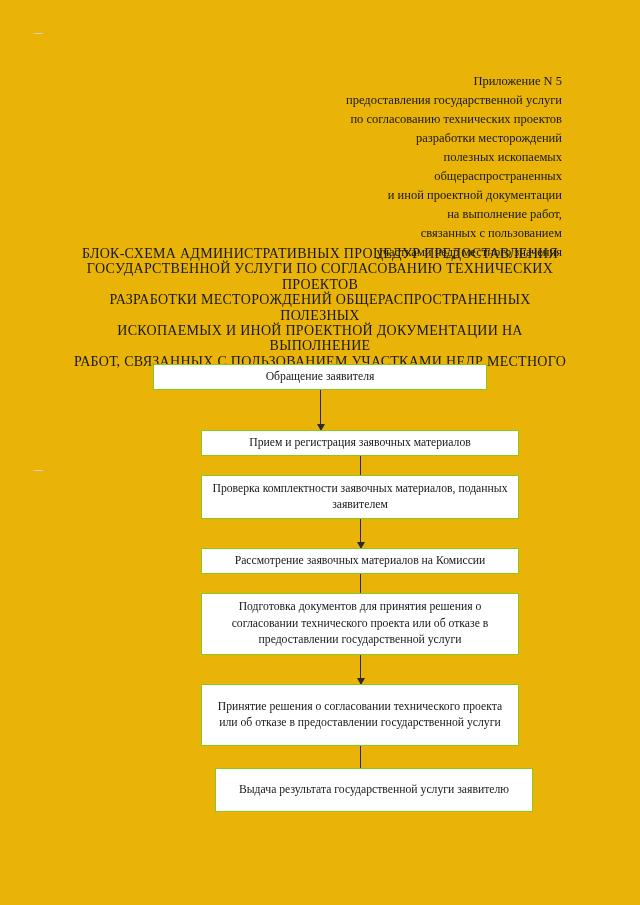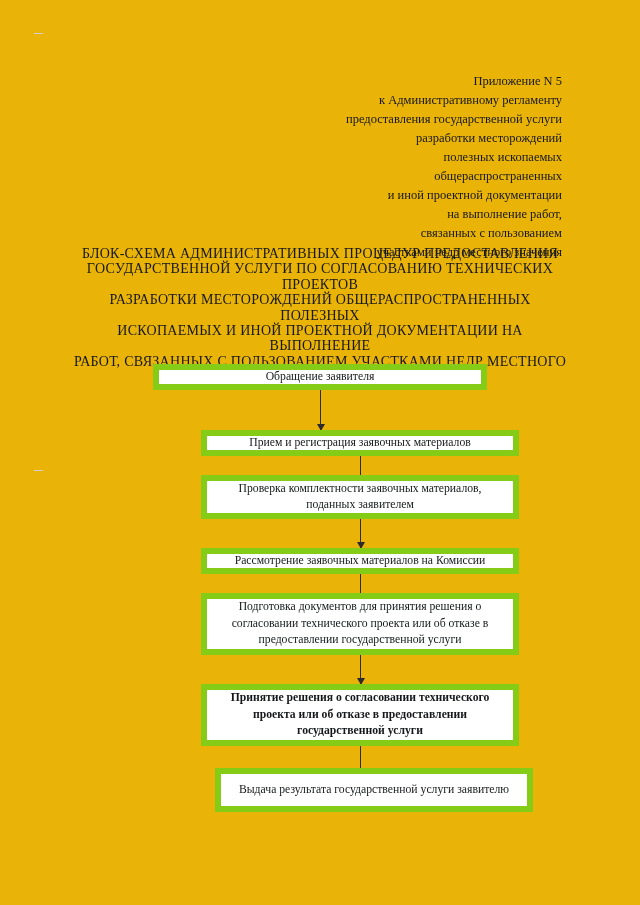--- a/index.html
+++ b/index.html
@@ -57,21 +57,21 @@
   .flow {
     position: absolute;
     top: 364px;
     left: 0;
     width: 640px;
   }
 
   .node {
     position: absolute;
     box-sizing: border-box;
-    border: 6px solid #84cc16;
+    border: 1px solid #84cc16;
     background: #ffffff;
     display: flex;
     align-items: center;
     justify-content: center;
     text-align: center;
     font-size: 11.7px;
     line-height: 16.5px;
     padding: 3px 8px;
   }
 
@@ -93,22 +93,22 @@
 </head>
 <body>
 
 <div class="page">
 
   <div class="margin-tick tick-1"></div>
   <div class="margin-tick tick-2"></div>
 
   <div class="header-block">
     <div>Приложение N 5</div>
-    <div>к Административному регламенту</div>
     <div>предоставления государственной услуги</div>
+    <div>по согласованию технических проектов</div>
     <div>разработки месторождений</div>
     <div>полезных ископаемых</div>
     <div>общераспространенных</div>
     <div>и иной проектной документации</div>
     <div>на выполнение работ,</div>
     <div>связанных с пользованием</div>
     <div>участками недр местного значения</div>
   </div>
 
   <div class="doc-title">
@@ -140,21 +140,21 @@
     <div class="node" style="left:201px; top:184px; width:318px; height:26px;">
       <span>Рассмотрение заявочных материалов на Комиссии</span>
     </div>
     <div class="arrow" style="left:360px; top:210px; height:29px;"></div>
 
     <div class="node" style="left:201px; top:229px; width:318px; height:62px;">
       <span>Подготовка документов для принятия решения о согласовании технического проекта или об отказе в предоставлении государственной услуги</span>
     </div>
     <div class="arrow" style="left:360px; top:291px; height:29px;"></div>
 
-    <div class="node" style="left:201px; top:320px; width:318px; height:62px;font-weight:bold;">
+    <div class="node" style="left:201px; top:320px; width:318px; height:62px;">
       <span>Принятие решения о согласовании технического проекта или об отказе в предоставлении государственной услуги</span>
     </div>
     <div class="arrow" style="left:360px; top:382px; height:28px;"></div>
 
     <div class="node" style="left:215px; top:404px; width:318px; height:44px;">
       <span>Выдача результата государственной услуги заявителю</span>
     </div>
 
   </div>
 </div>

